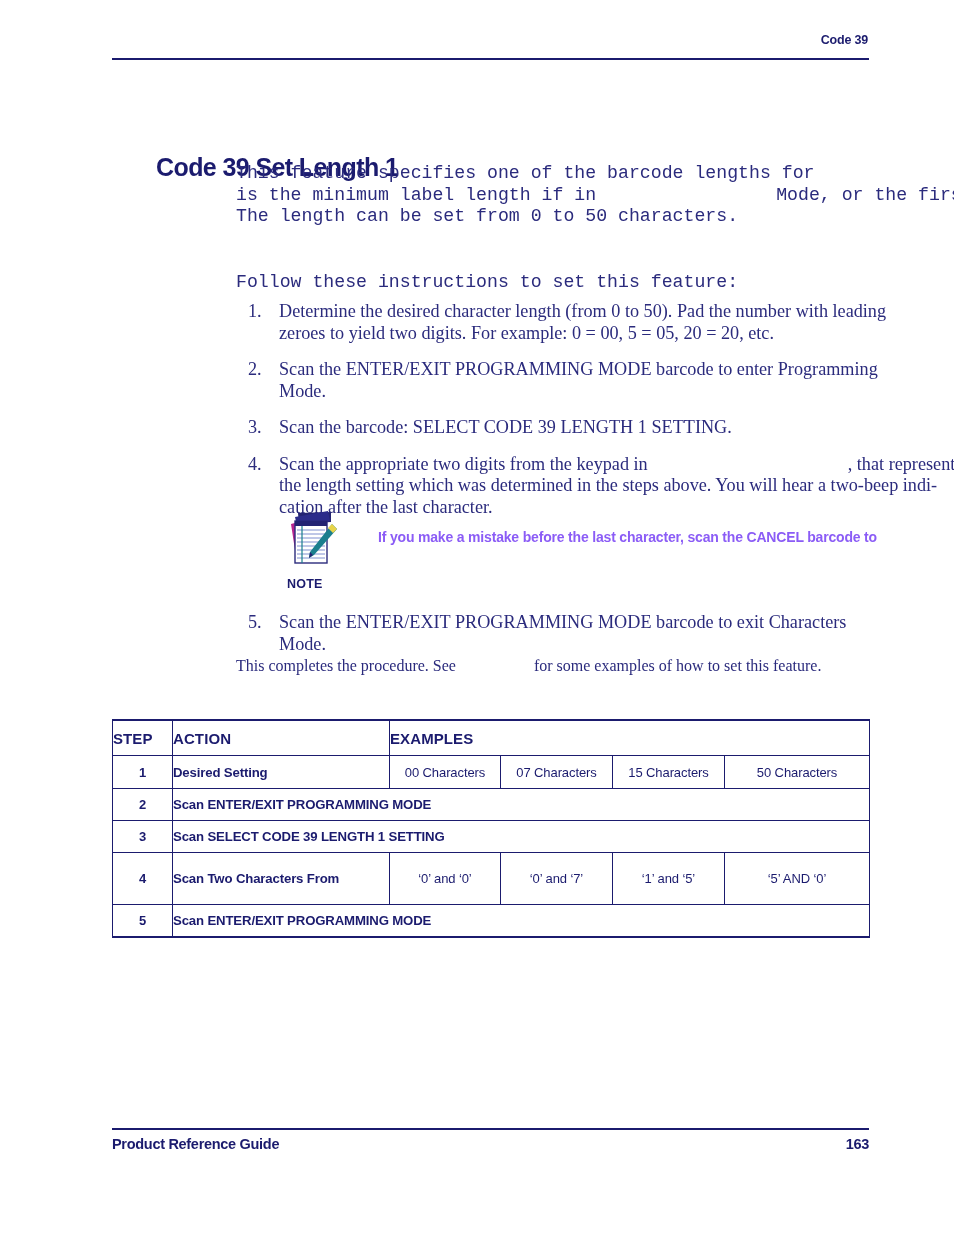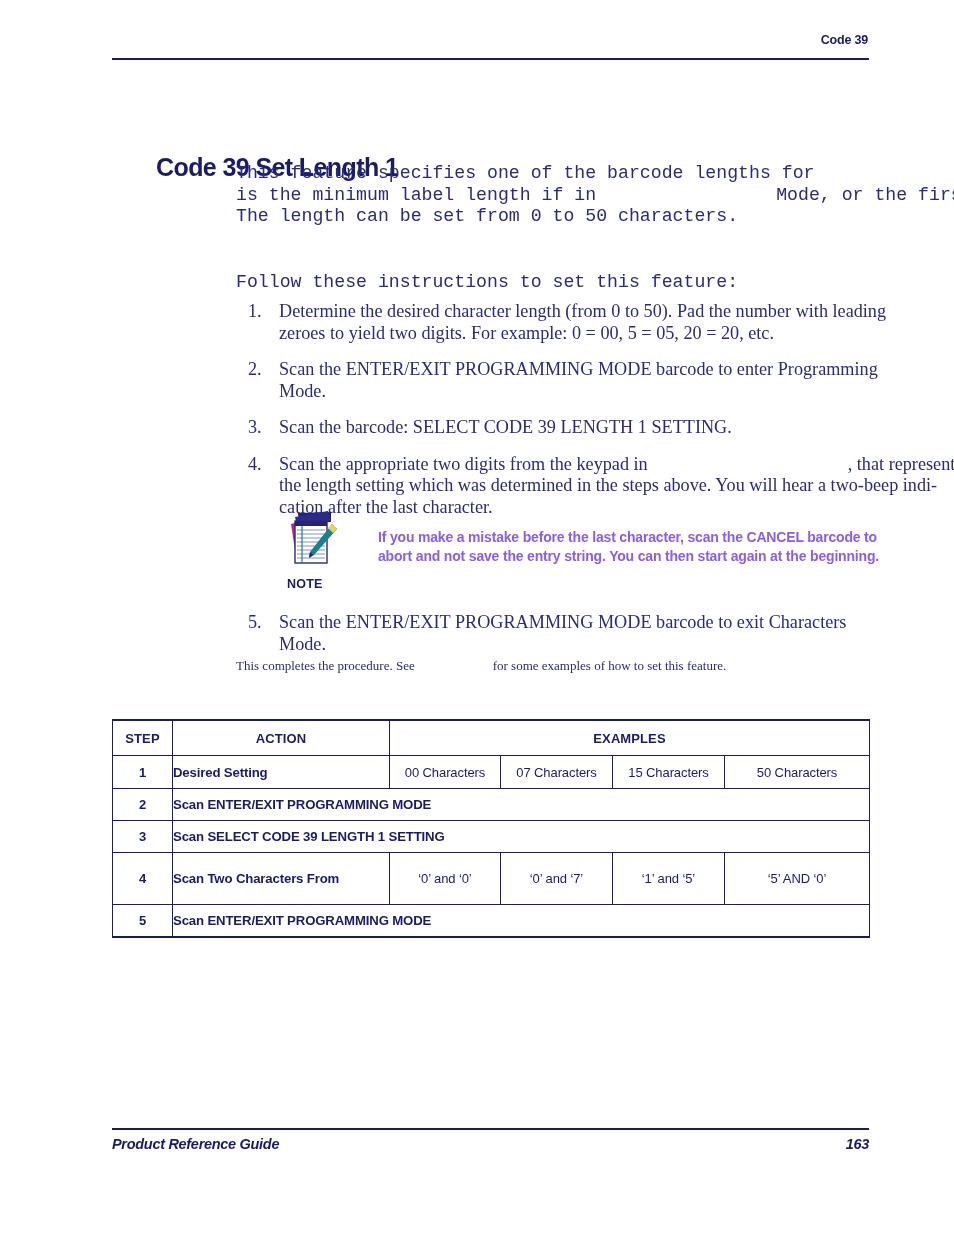--- a/index.html
+++ b/index.html
@@ -70,21 +70,21 @@
     line-height: 21.5px;
     color: #2b2b7d;
   }
   .p-intro { top: 163px; }
   .p-follow { top: 272px; }
   .p-complete {
     position: absolute;
     left: 236px; top: 655px;
     width: 640px;
     font-family: "Liberation Serif", serif;
-    font-size: 13px;
+    font-size: 16px;
     line-height: 21.5px;
     color: #2b2b7d;
     white-space: nowrap;
   }
   .ln { display: block; white-space: nowrap; }
   .xref {
     display: inline-block;
     text-indent: 0;
   }
 
@@ -174,23 +174,23 @@
     border-bottom-width: 2px;
   }
   .c-step   { width: 60px;  }
   .c-action { width: 217px; }
   .c-ex1    { width: 111px; }
   .c-ex2    { width: 112px; }
   .c-ex3    { width: 112px; }
   .c-ex4    { width: 145px; }
 
   .th-cell {
-    text-align: center;
-    font-weight: bold;
-    font-size: 13px;
+    text-align: left;
+    font-weight: bold;
+    font-size: 15px;
     letter-spacing: 0.1px;
     height: 34px;
   }
   .td-stepnum {
     text-align: center;
     font-weight: bold;
     font-size: 13px;
   }
   .td-action {
     text-align: left;
@@ -222,21 +222,20 @@
     left: 112px; top: 1136px;
     width: 757px;
     font-family: "Liberation Sans", sans-serif;
     font-weight: bold;
     font-size: 14.5px;
     letter-spacing: -0.3px;
     color: #1b1b6e;
     display: flex;
     justify-content: space-between;
     align-items: flex-start;
-    font-style: italic;
   }
 </style>
 </head>
 <body>
 
 <div class="page">
 
   <div class="rh">
     <div class="rh-text">Code 39</div>
   </div>
@@ -317,21 +316,20 @@
         <g>
           <path d="M46 16 L51 21 L28 47 L23 50 L24 44 Z" fill="#1a7f8e"></path>
           <path d="M46 16 L51 21 L47 25 L42 20 Z" fill="#e8d44a"></path>
           <path d="M23 50 L24 44 L27 47 Z" fill="#232372"></path>
         </g>
       </svg>
     </div>
     <div class="note-label">NOTE</div>
     <div class="note-text">
       <span class="ln">If you make a mistake before the last character, scan the CANCEL barcode to</span>
-      <span class="ln">abort and not save the entry string. You can then start again at the beginning.</span>
     </div>
   </div>
 
   <div class="steps s-lower">
     <div class="step">
       <span class="step-num">5.</span>
       <span class="step-body">
         <span class="ln">Scan the ENTER/EXIT PROGRAMMING MODE barcode to exit Characters</span>
         <span class="ln">Mode.</span>
       </span>

